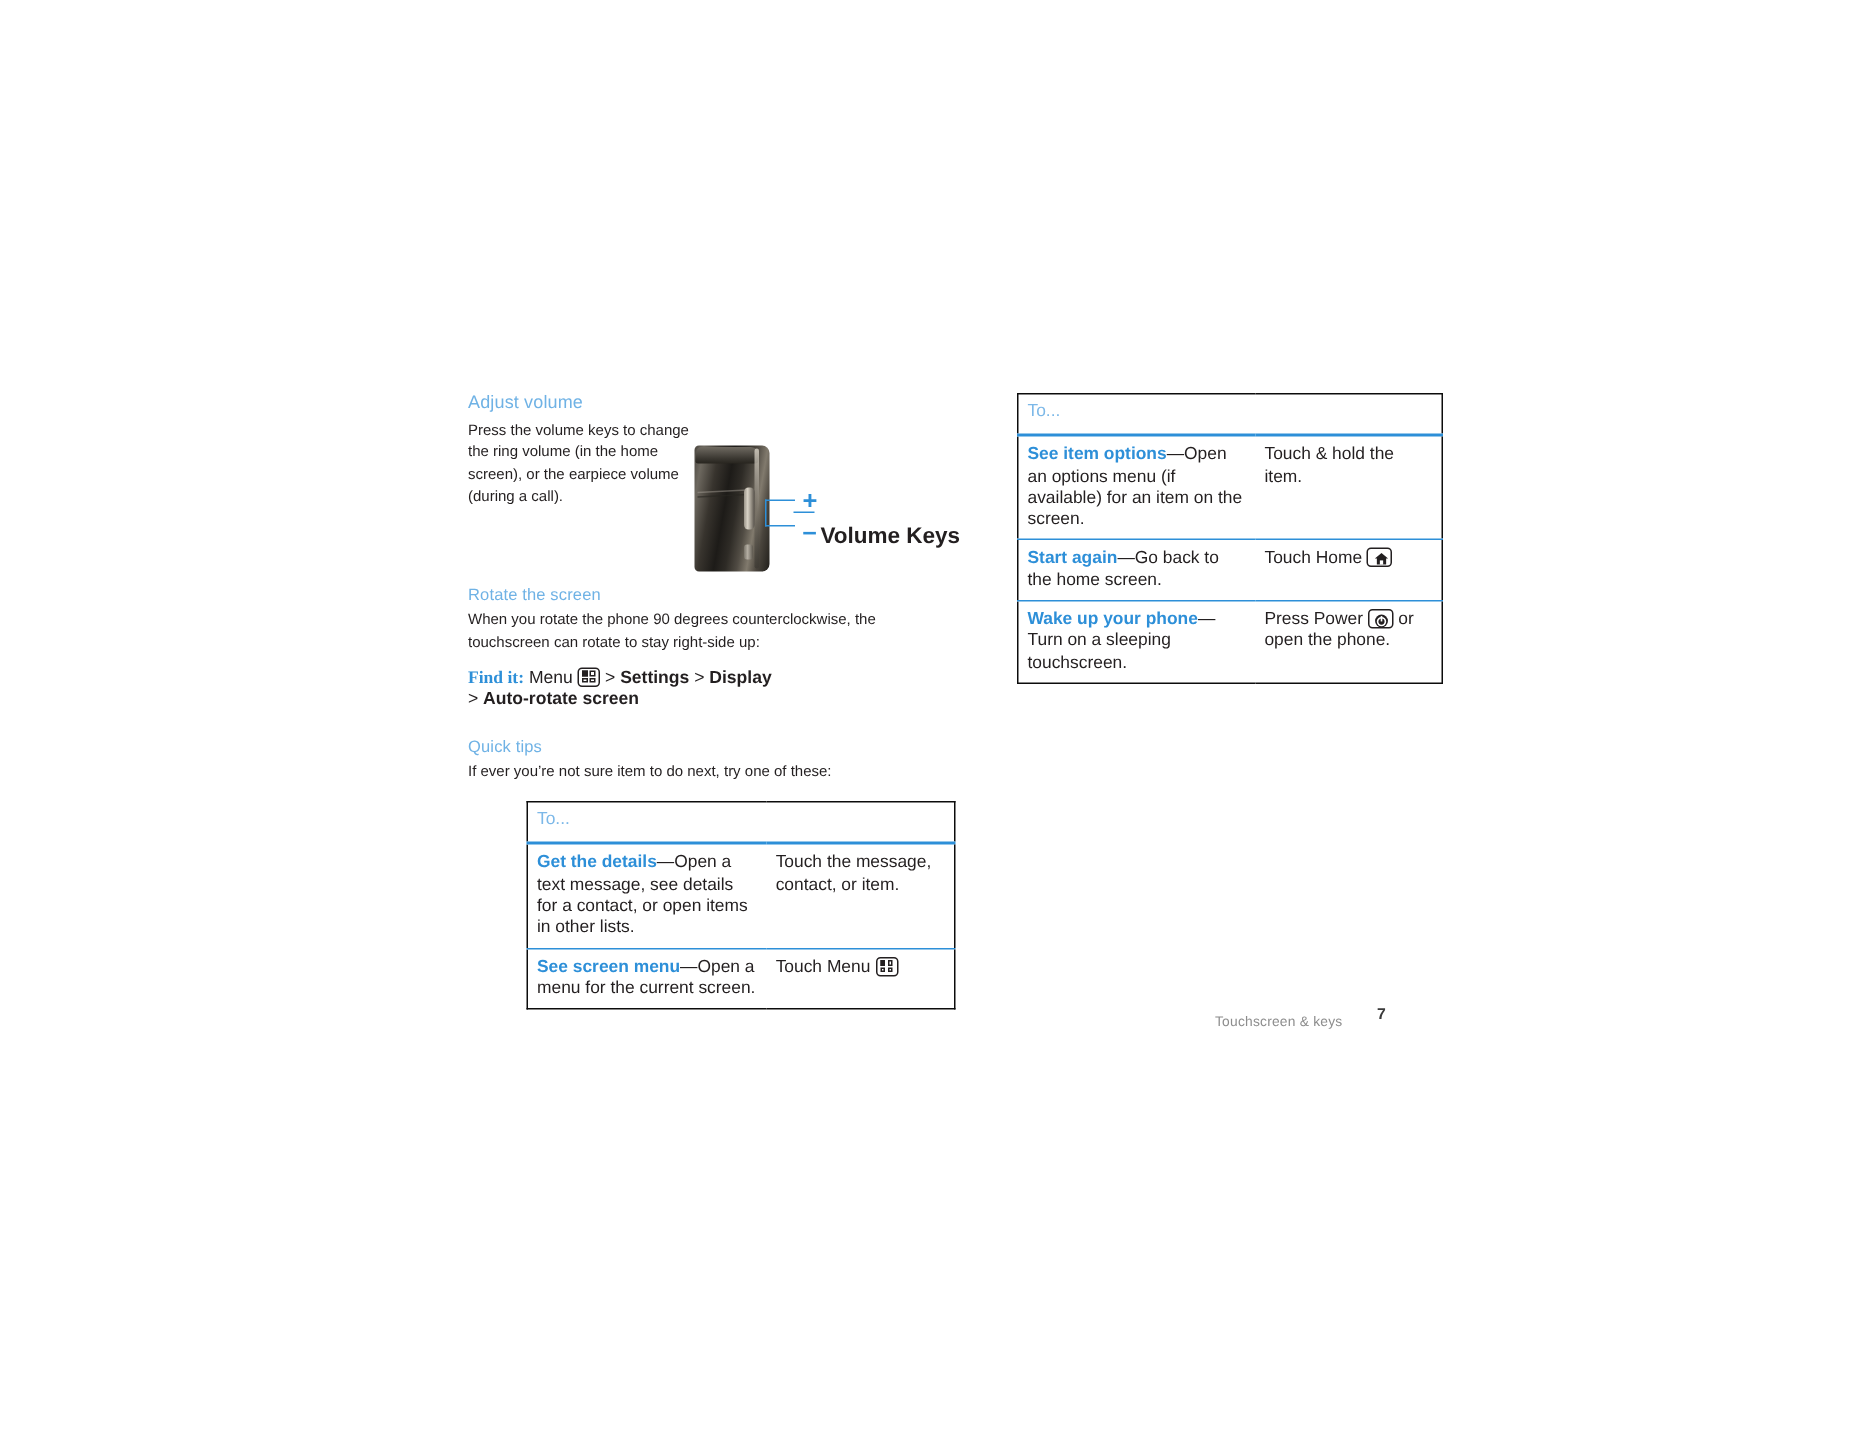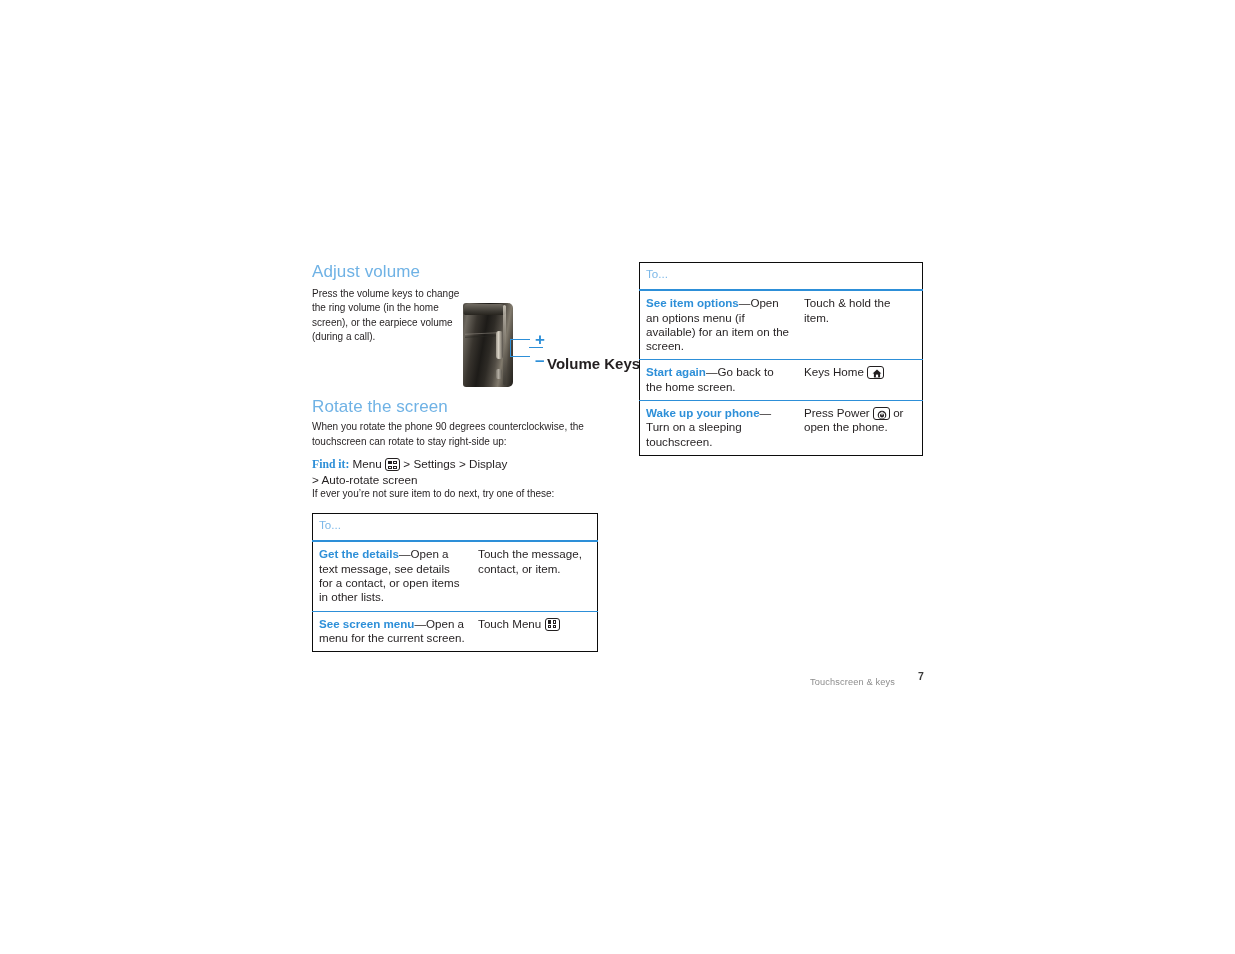--- a/index.html
+++ b/index.html
@@ -19,44 +19,44 @@
   
   .col {
     position: absolute;
     top: 262px;
   }
   #left-column  { left: 312px; width: 286px; }
   #right-column { left: 639px; width: 284px; }
 
   .section-heading {
     color: #6fb2e5;
-    font-size: 17px;
+    font-size: 11px;
     font-weight: 400;
     letter-spacing: 0.1px;
     margin: 0 0 4px 0;
     line-height: 1.15;
   }
   .section-heading.small {
-    font-size: 17px;
+    font-size: 12px;
     margin: 0 0 5px 0;
   }
 
   p.body {
     margin: 0;
     font-size: 10px;
     line-height: 14.6px;
     color: #231f20;
   }
   .findit {
     margin: 8px 0 0 0;
     font-size: 11.7px;
     line-height: 14.6px;
   }
   .findit .label { color: #2d8fd8; font-weight: bold; font-family: Liberation Serif, serif; }
-  .findit .b { font-weight: normal; }
+  .findit .b { font-weight: bold; }
   .findit .gt { font-weight: normal; }
 
   
   #phone-figure {
     position: absolute;
     left: 151px;
     top: 16px;
     width: 140px;
     height: 92px;
   }
@@ -154,20 +154,21 @@
     white-space: nowrap;
   }
 
   
   .tips-table {
     border: 1.4px solid #0c0c0c;
     border-collapse: collapse;
     width: 100%;
     background: #fff;
     box-sizing: border-box;
+    margin-left: 39px;
   }
   .tips-table td {
     vertical-align: top;
     padding: 5px 6px 6px 6px;
     font-size: 11.6px;
     line-height: 14.3px;
     color: #231f20;
   }
   .tips-table tr.header-row td {
     color: #7cb8e8;
@@ -276,20 +277,21 @@
 
   <p class="findit">
     <span class="label">Find it:</span> <span>Menu</span> <span class="keyicon menu"><span class="menu-grid">
           <i class="p1 filled"></i>
           <i class="p2"></i>
           <i class="p3"></i>
           <i class="p4"></i>
         </span></span> <span class="gt">&gt;</span> <span class="b">Settings</span> <span class="gt">&gt;</span> <span class="b">Display</span><br><span class="gt">&gt;</span> <span class="b">Auto-rotate screen</span>
   </p>
 
+  <h2 class="section-heading" style="margin-top:18px;">Quick tips</h2>
 
   <p class="body">If ever you’re not sure item to do next, try one of these:</p>
 
   <table class="tips-table" style="margin-top:11px;">
     <tbody>
         <tr class="header-row">
       <td colspan="2">To...</td>
     </tr>
     <tr class="data-row">
       <td class="col-left"><span class="term">Get the details</span><span>—Open a text message, see details for a contact, or open items in other lists.</span></td>
@@ -313,21 +315,21 @@
     <tbody>
         <tr class="header-row">
       <td colspan="2">To...</td>
     </tr>
     <tr class="data-row">
       <td class="col-left"><span class="term">See item options</span><span>—Open an options menu (if available) for an item on the screen.</span></td>
       <td class="col-right"><span>Touch &amp; hold the item.</span></td>
     </tr>
     <tr class="data-row">
       <td class="col-left"><span class="term">Start again</span><span>—Go back to the home screen.</span></td>
-      <td class="col-right"><span>Keys Home</span> <span class="keyicon home"><svg class="home-glyph" width="10" height="9" viewBox="0 0 10 9">
+      <td class="col-right"><span>Touch Home</span> <span class="keyicon home"><svg class="home-glyph" width="10" height="9" viewBox="0 0 10 9">
                 <path d="M5 0.6 L9.4 4.4 L8.1 4.4 L8.1 8.4 L1.9 8.4 L1.9 4.4 L0.6 4.4 Z" fill="#231f20"></path>
                 <rect x="3.9" y="5.6" width="2.2" height="2.8" fill="#ffffff"></rect>
               </svg></span></td>
     </tr>
     <tr class="data-row">
       <td class="col-left"><span class="term">Wake up your phone</span><span>—Turn on a sleeping touchscreen.</span></td>
       <td class="col-right"><span>Press Power</span> <span class="keyicon power"><svg class="power-glyph" width="10" height="10" viewBox="0 0 10 10">
                 <circle cx="5" cy="5" r="4.3" fill="#231f20"></circle>
                 <circle cx="5" cy="5.4" r="2.6" fill="none" stroke="#ffffff" stroke-width="1.1"></circle>
                 <rect x="4.45" y="1.7" width="1.1" height="3.6" fill="#ffffff"></rect>

